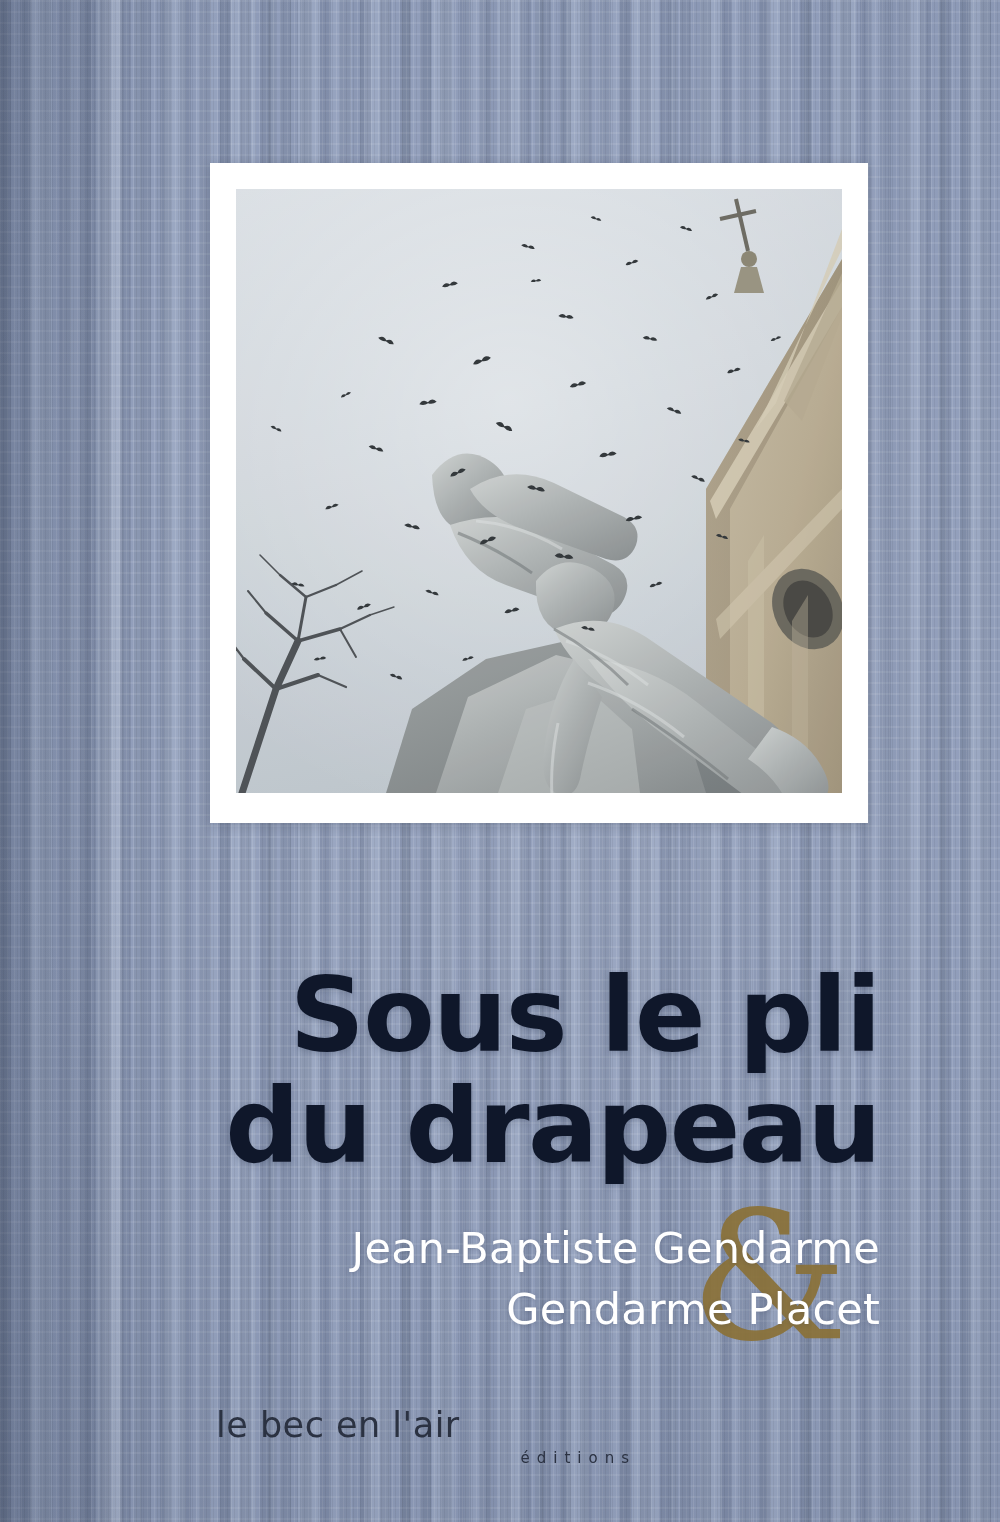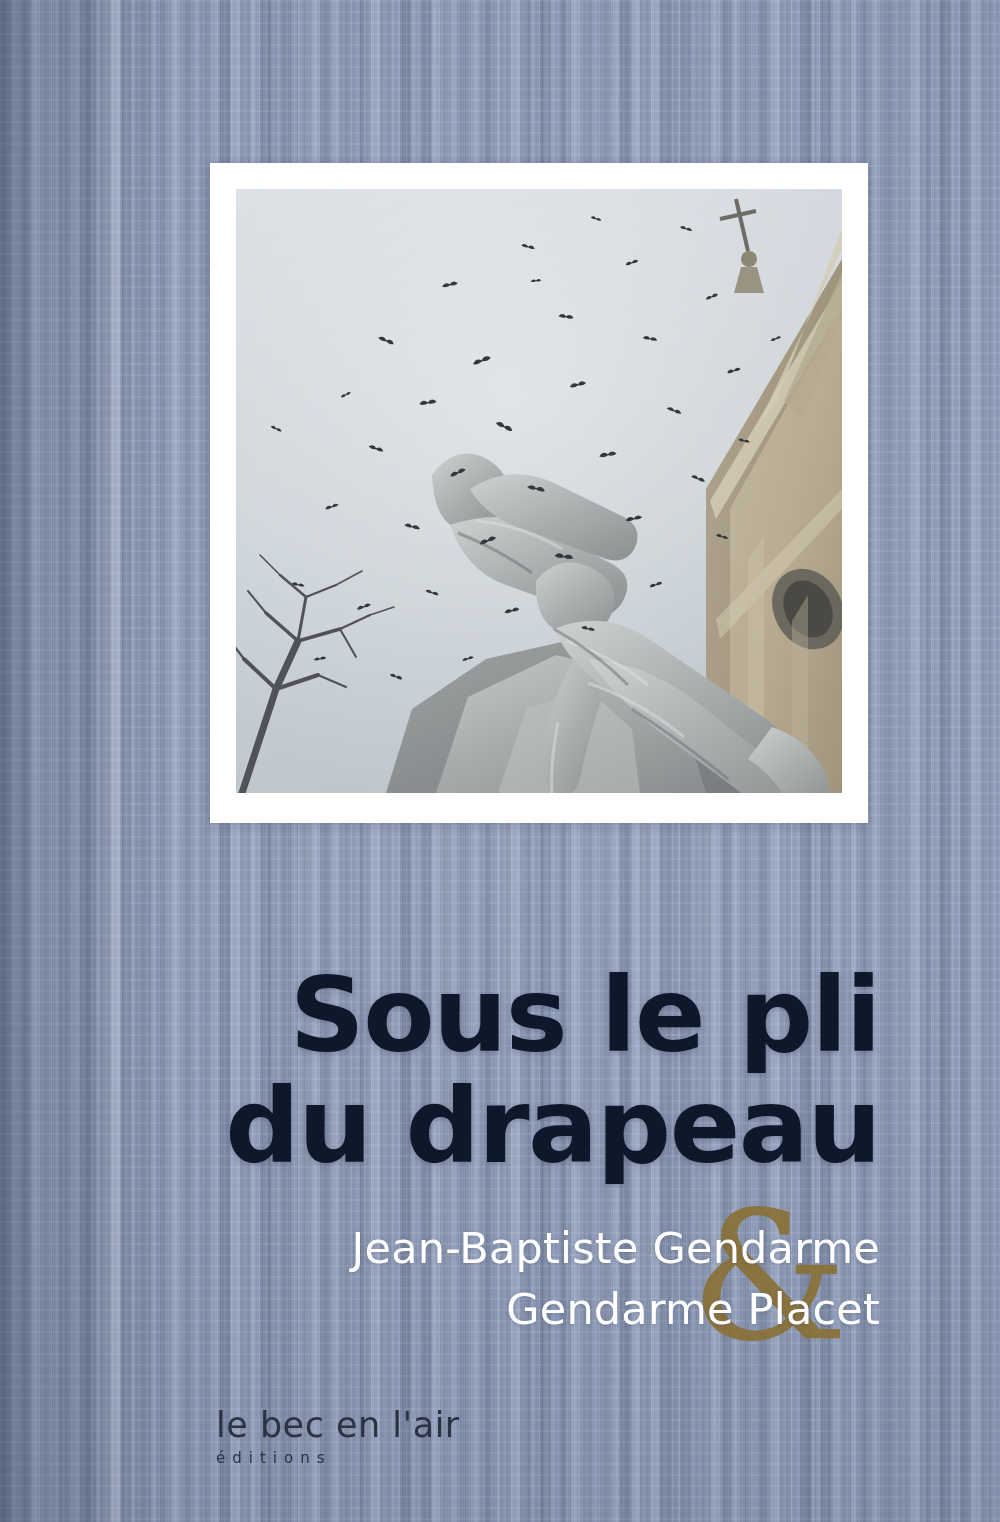--- a/index.html
+++ b/index.html
@@ -171,20 +171,21 @@
     font-size: 35px;
     letter-spacing: 0.5px;
     white-space: nowrap;
   }
   .publisher .logo-sub {
     margin-top: 4px;
     font-family: "DejaVu Sans", sans-serif;
     font-size: 15px;
     letter-spacing: 7px;
     text-transform: lowercase;
+    text-align: right;
   }
 </style>
 </head>
 <body>
 
 <div class="cover">
 
   <div class="bg-base"></div>
   <div class="bg-vstripes"></div>
   <div class="bg-dashes"></div>

